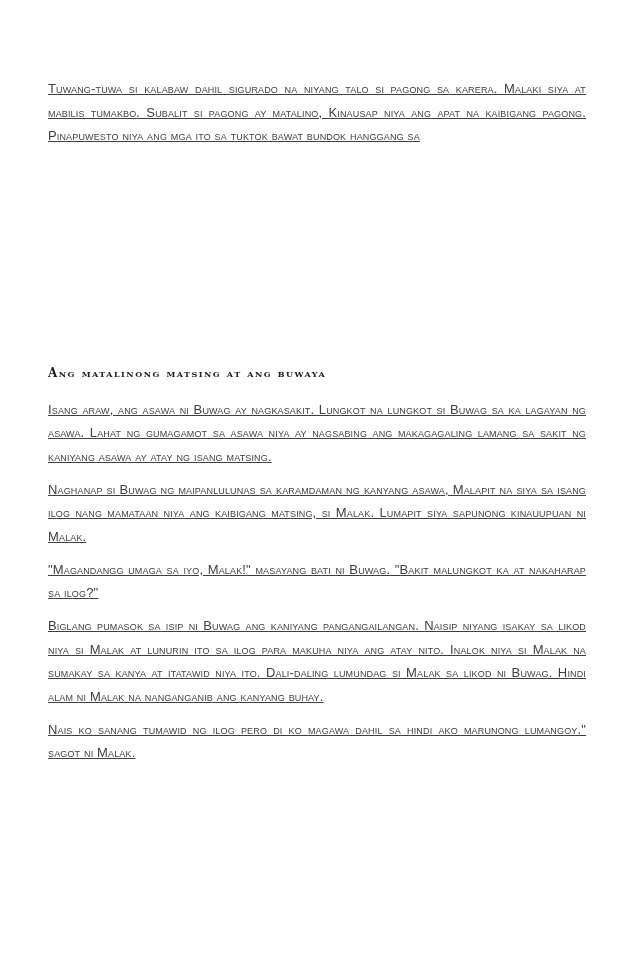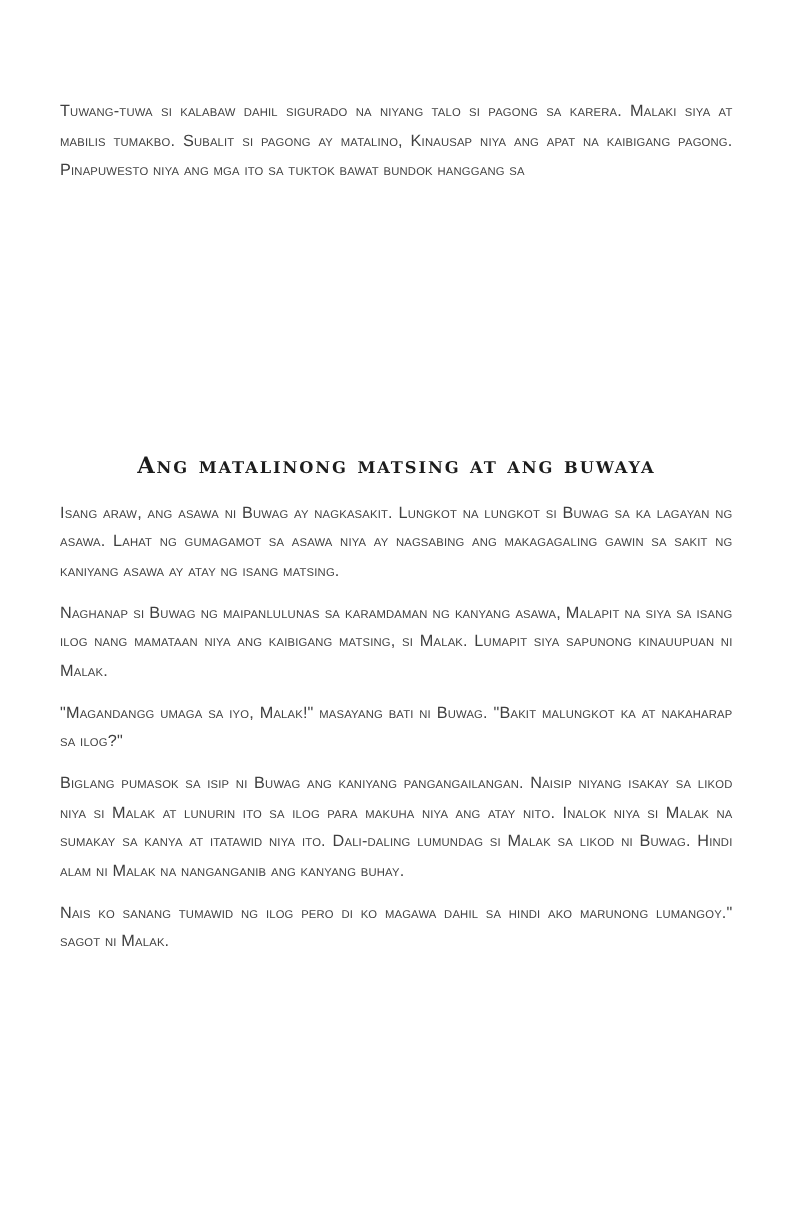--- a/index.html
+++ b/index.html
@@ -18,47 +18,48 @@
     font-family: "Liberation Sans", sans-serif;
   }
   .body-par {
     margin: 0 0 9.5px 0;
     font-size: 13px;
     line-height: 23.5px;
     font-variant: small-caps;
     letter-spacing: 0.15px;
     color: #3f3f3f;
     text-align: justify;
+    text-decoration: underline;
   }
   .intro-par {
     margin-bottom: 0;
   }
   .story-title {
     margin: 213px 0 13px 0;
     font-family: "DejaVu Serif", serif;
     font-weight: bold;
     font-variant: small-caps;
-    font-size: 18px;
+    font-size: 12px;
     line-height: 24px;
     letter-spacing: 1.5px;
     color: #1c1c1c;
-    text-align: center;
+    text-align: left;
   }
 </style>
 </head>
 <body>
 
 <div class="page">
 
   <p class="body-par intro-par">Tuwang-tuwa si kalabaw dahil sigurado na niyang talo si pagong sa karera. Malaki siya at mabilis tumakbo. Subalit si pagong ay matalino, Kinausap niya ang apat na kaibigang pagong. Pinapuwesto niya ang mga ito sa tuktok bawat bundok hanggang sa</p>
 
   <h1 class="story-title">Ang matalinong matsing at ang buwaya</h1>
 
 
-  <p class="body-par">Isang araw, ang asawa ni Buwag ay nagkasakit. Lungkot na lungkot si Buwag sa ka lagayan ng asawa. Lahat ng gumagamot sa asawa niya ay nagsabing ang makagagaling gawin sa sakit ng kaniyang asawa ay atay ng isang matsing.</p>
+  <p class="body-par">Isang araw, ang asawa ni Buwag ay nagkasakit. Lungkot na lungkot si Buwag sa ka lagayan ng asawa. Lahat ng gumagamot sa asawa niya ay nagsabing ang makagagaling lamang sa sakit ng kaniyang asawa ay atay ng isang matsing.</p>
 
   <p class="body-par">Naghanap si Buwag ng maipanlulunas sa karamdaman ng kanyang asawa, Malapit na siya sa isang ilog nang mamataan niya ang kaibigang matsing, si Malak. Lumapit siya sapunong kinauupuan ni Malak.</p>
 
   <p class="body-par">"Magandangg umaga sa iyo, Malak!" masayang bati ni Buwag. "Bakit malungkot ka at nakaharap sa ilog?"</p>
 
   <p class="body-par">Biglang pumasok sa isip ni Buwag ang kaniyang pangangailangan. Naisip niyang isakay sa likod niya si Malak at lunurin ito sa ilog para makuha niya ang atay nito. Inalok niya si Malak na sumakay sa kanya at itatawid niya ito. Dali-daling lumundag si Malak sa likod ni Buwag. Hindi alam ni Malak na nanganganib ang kanyang buhay.</p>
 
   <p class="body-par">Nais ko sanang tumawid ng ilog pero di ko magawa dahil sa hindi ako marunong lumangoy." sagot ni Malak.</p>
 
 

